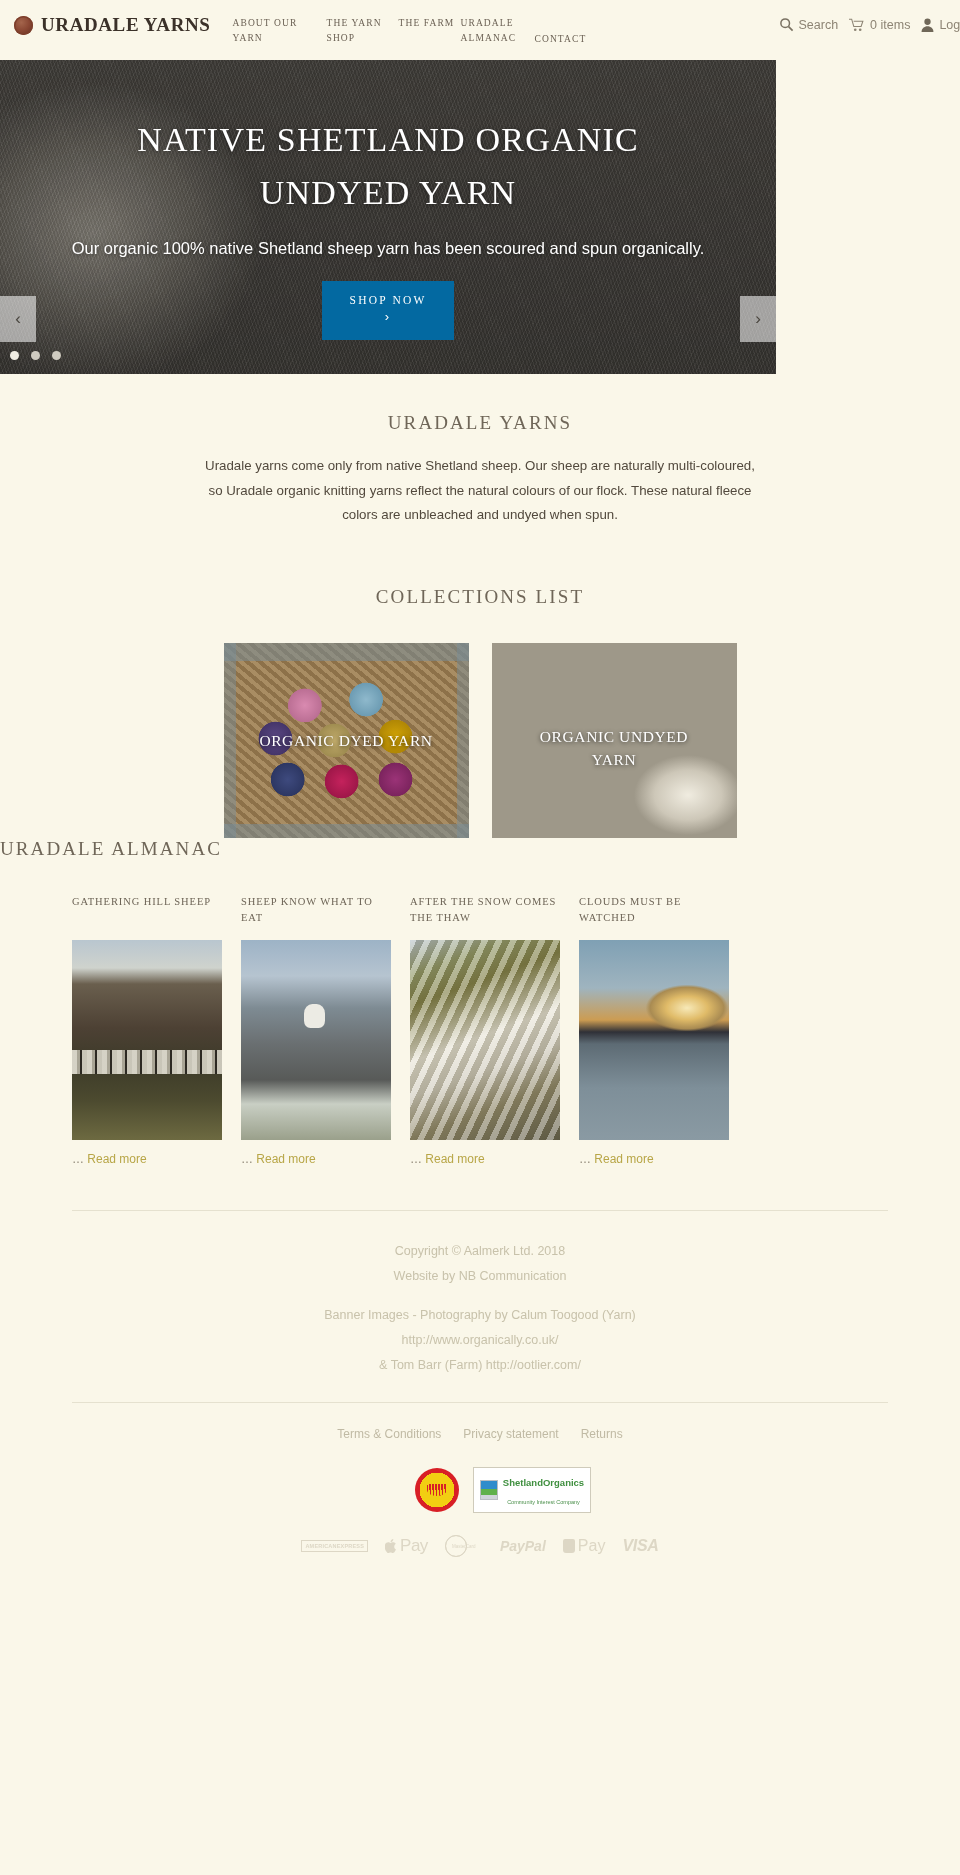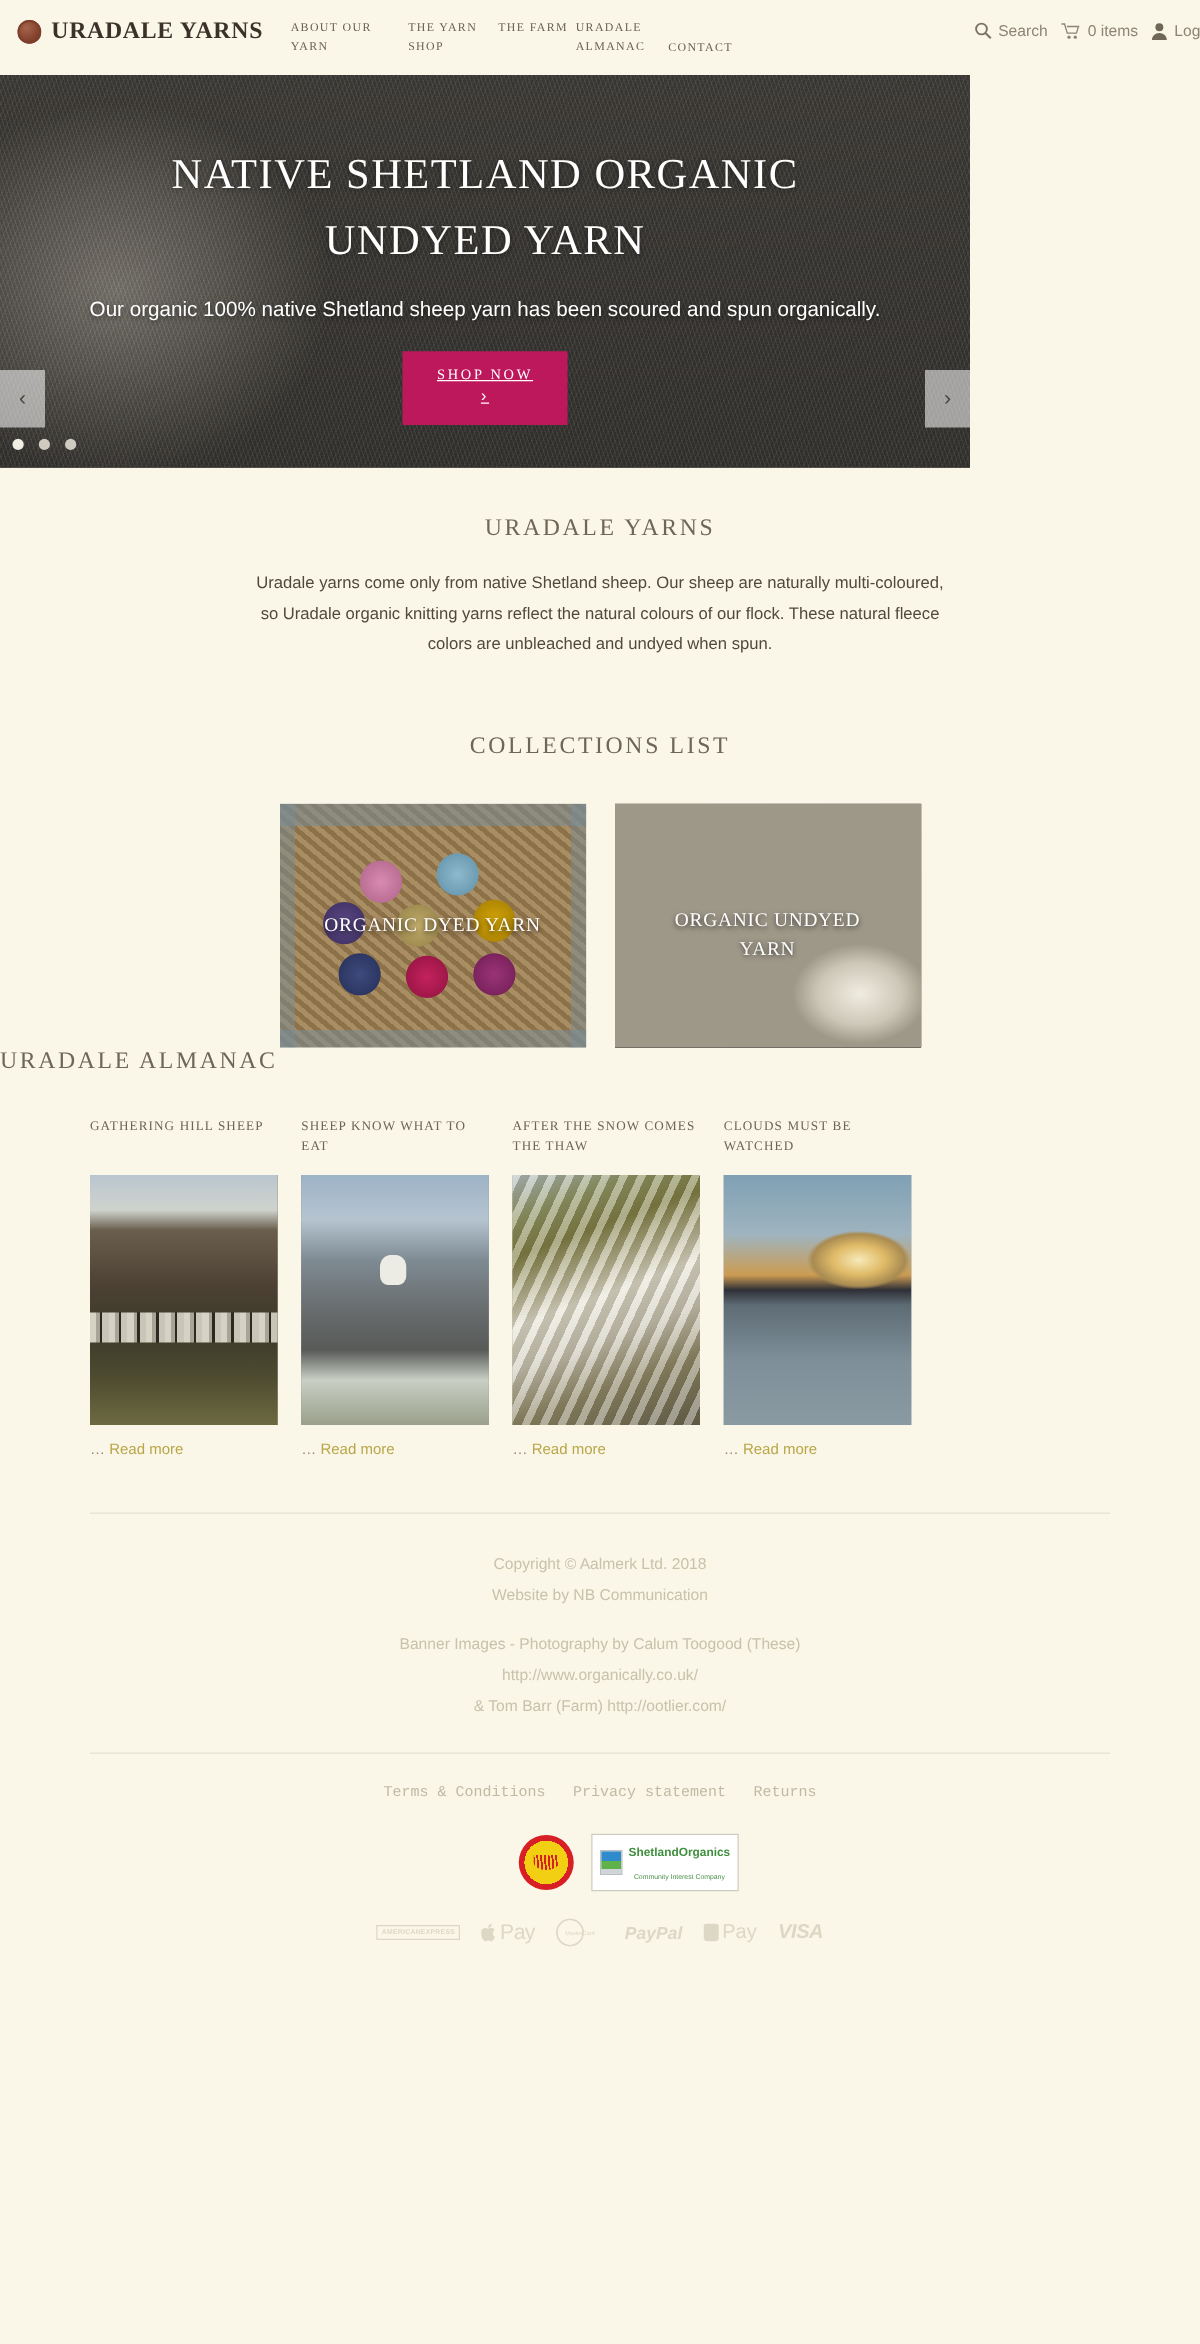--- a/index.html
+++ b/index.html
@@ -125,30 +125,29 @@
     color: #fff;
     font-size: 16.5px;
     line-height: 1.65;
     max-width: 640px;
     margin: 16px auto 0;
     text-shadow: 0 1px 4px rgba(0,0,0,0.5);
   }
   .shop-now {
     display: inline-block;
     margin-top: 18px;
-    background: #be185d;
+    background: #0369a1;
     color: #fff;
     padding: 13px 28px 15px;
     font-family: "Liberation Serif", serif;
     font-size: 11.5px;
     letter-spacing: 2.2px;
     text-align: center;
     cursor: pointer;
     line-height: 1.1;
-    text-decoration: underline;
   }
   .shop-now .chev { display:block; margin-top: 4px; font-size: 13px; font-family:"Liberation Sans",sans-serif;}
   .hero-arrow {
     position: absolute; z-index: 4; top: 274px;
     width: 36px; height: 46px;
     background: rgba(255,255,255,0.55);
     display: flex; align-items: center; justify-content: center;
     color: #4a463f; font-size: 17px;
     cursor: pointer;
   }
@@ -304,21 +303,21 @@
     cursor: pointer;
   }
   .alm-read .dots { color: #8d8474; }
 
   
   .divider { height: 1px; background: #e5e1cf; margin: 0 72px; }
   .foot-a { padding: 28px 0 24px; text-align: center; }
   .foot-line { font-size: 12.5px; color: #c8c2ab; line-height: 2.0; }
   .foot-gap { height: 14px; }
   .foot-b { padding: 24px 0 0; text-align: center; }
-  .foot-links { display: flex; justify-content: center; gap: 22px; font-family: Liberation Mono, monospace; }
+  .foot-links { display: flex; justify-content: center; gap: 22px; }
   .foot-link { font-size: 12px; color: #c0baa4; cursor: pointer; }
   .badges { display: flex; justify-content: center; align-items: center; gap: 14px; margin-top: 26px; margin-left: 46px; }
   .badge-pdo {
     width: 44px; height: 44px; border-radius: 50%;
     background: radial-gradient(circle, #f2cf12 0 56%, #d81f26 56% 100%);
     position: relative;
     display:flex; align-items:center; justify-content:center;
   }
   .badge-pdo::after {
     content:""; width: 20px; height: 12px;
@@ -472,21 +471,21 @@
   </div>
 </div>
 
 <div style="height:44px"></div>
 <div class="divider"></div>
 
 <div class="foot-a">
   <div class="foot-line">Copyright © Aalmerk Ltd. 2018</div>
   <div class="foot-line">Website by NB Communication</div>
   <div class="foot-gap"></div>
-  <div class="foot-line">Banner Images - Photography by Calum Toogood (These)</div>
+  <div class="foot-line">Banner Images - Photography by Calum Toogood (Yarn)</div>
   <div class="foot-line">http://www.organically.co.uk/</div>
   <div class="foot-line">&amp; Tom Barr (Farm) http://ootlier.com/</div>
 </div>
 
 <div class="divider"></div>
 
 <div class="foot-b">
   <div class="foot-links">
     <span class="foot-link">Terms &amp; Conditions</span>
     <span class="foot-link">Privacy statement</span>

